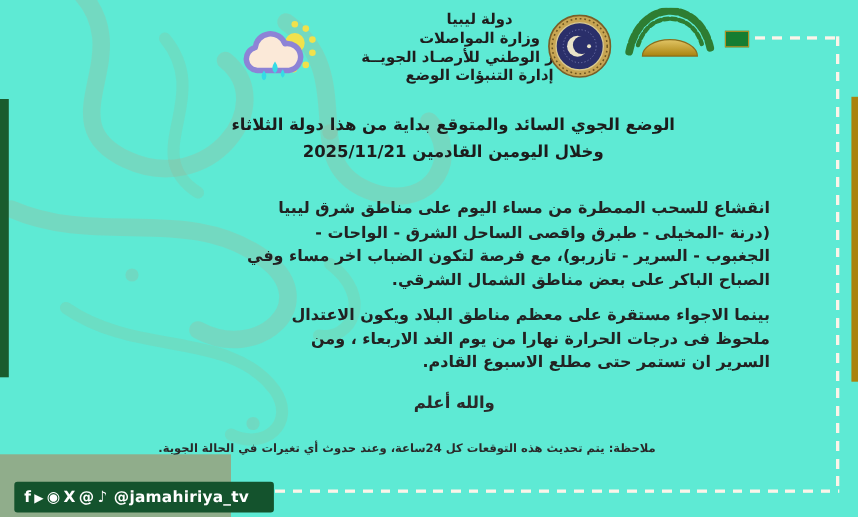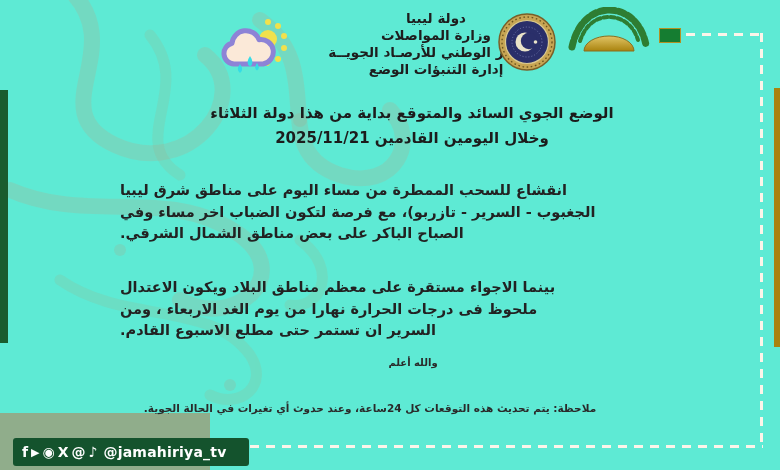--- a/index.html
+++ b/index.html
@@ -26,27 +26,27 @@
   .weather-icon{position:absolute;left:210px;top:14px;}
   .met-logo{position:absolute;left:498px;top:13px;}
   .tv-logo{position:absolute;left:566px;top:7px;}
   .title{
     position:absolute;left:112px;top:101px;width:600px;
     text-align:center;direction:rtl;font-weight:700;font-size:15px;line-height:25px;color:#1c1c1c;
   }
   .title-l2{direction:ltr;}
   .body-text{
     position:absolute;left:120px;width:580px;
-    text-align:left;direction:rtl;font-weight:700;font-size:14.5px;line-height:21.5px;color:#222;
+    text-align:right;direction:rtl;font-weight:700;font-size:14.5px;line-height:21.5px;color:#222;
   }
   .para1{top:180px;}
   .para2{top:267px;margin-top:10px;}
   .closing{
     position:absolute;left:313px;top:357px;width:200px;
-    text-align:center;direction:rtl;font-weight:700;font-size:10px;color:#2a2a2a;
+    text-align:center;direction:rtl;font-weight:700;font-size:15px;color:#2a2a2a;
   }
   .note{
     position:absolute;left:120px;top:402px;width:500px;
     text-align:center;direction:rtl;font-weight:700;font-size:10.5px;color:#2a2a2a;
   }
   .social-bar{
     position:absolute;left:13px;top:438px;width:236px;height:28px;
     background:#14532d;border-radius:3px;
     display:flex;align-items:center;gap:3px;padding:0 0 0 9px;box-sizing:border-box;
     color:#fff;
@@ -139,20 +139,21 @@
     </svg>
   </div>
 
   <div class="title">
     <div>الوضع الجوي السائد والمتوقع بداية من هذا دولة الثلاثاء</div>
     <div class="title-l2">2025/11/21 وخلال اليومين القادمين</div>
   </div>
 
   <div class="body-text para1">
     <div>انقشاع للسحب الممطرة من مساء اليوم على مناطق شرق ليبيا</div>
+    <div>(درنة -المخيلى - طبرق واقصى الساحل الشرق - الواحات -</div>
     <div>الجغبوب - السرير - تازربو)، مع فرصة لتكون الضباب اخر مساء وفي</div>
     <div>الصباح الباكر على بعض مناطق الشمال الشرقي.</div>
   </div>
 
   <div class="body-text para2">
     <div>بينما الاجواء  مستقرة على معظم مناطق البلاد  ويكون  الاعتدال</div>
     <div>ملحوظ  فى درجات الحرارة  نهارا من يوم الغد الاربعاء ، ومن</div>
     <div>السرير ان تستمر حتى مطلع الاسبوع القادم.</div>
   </div>
 

